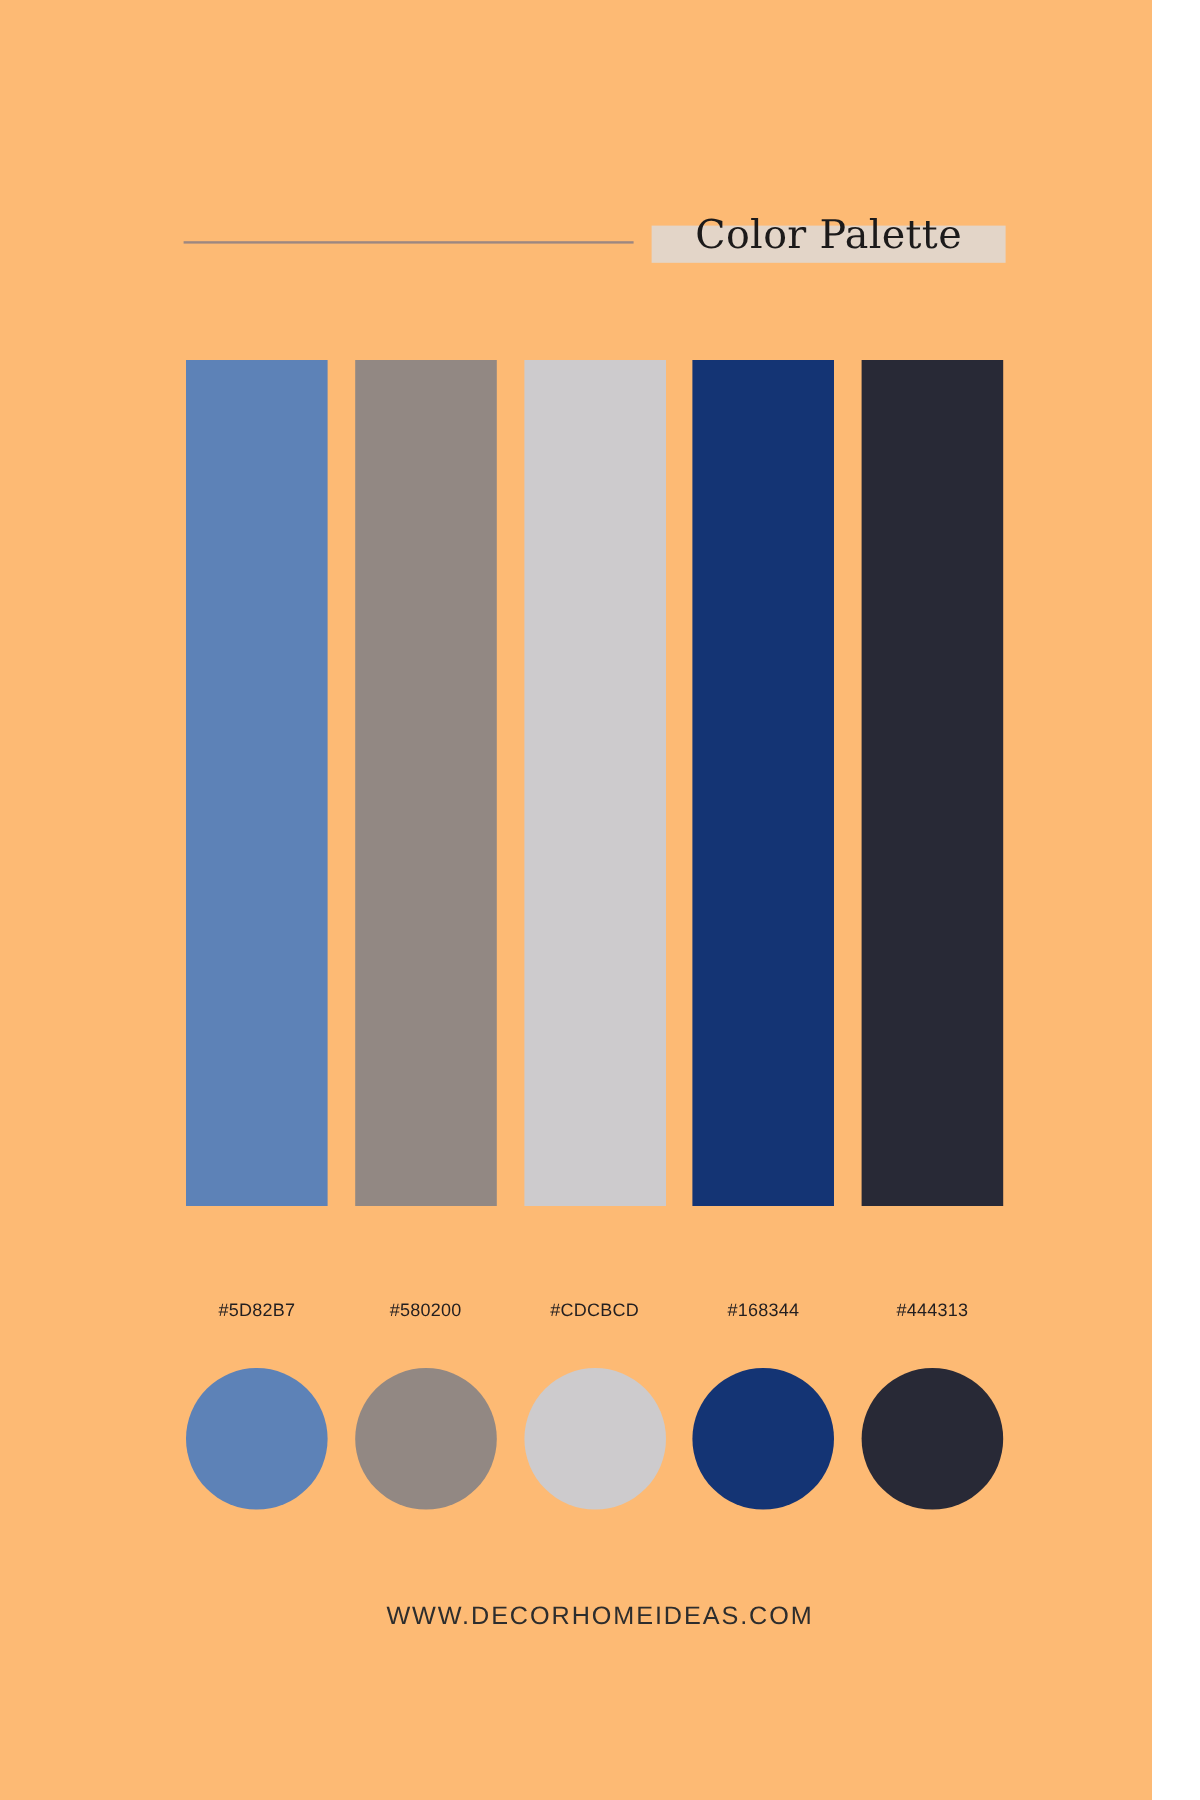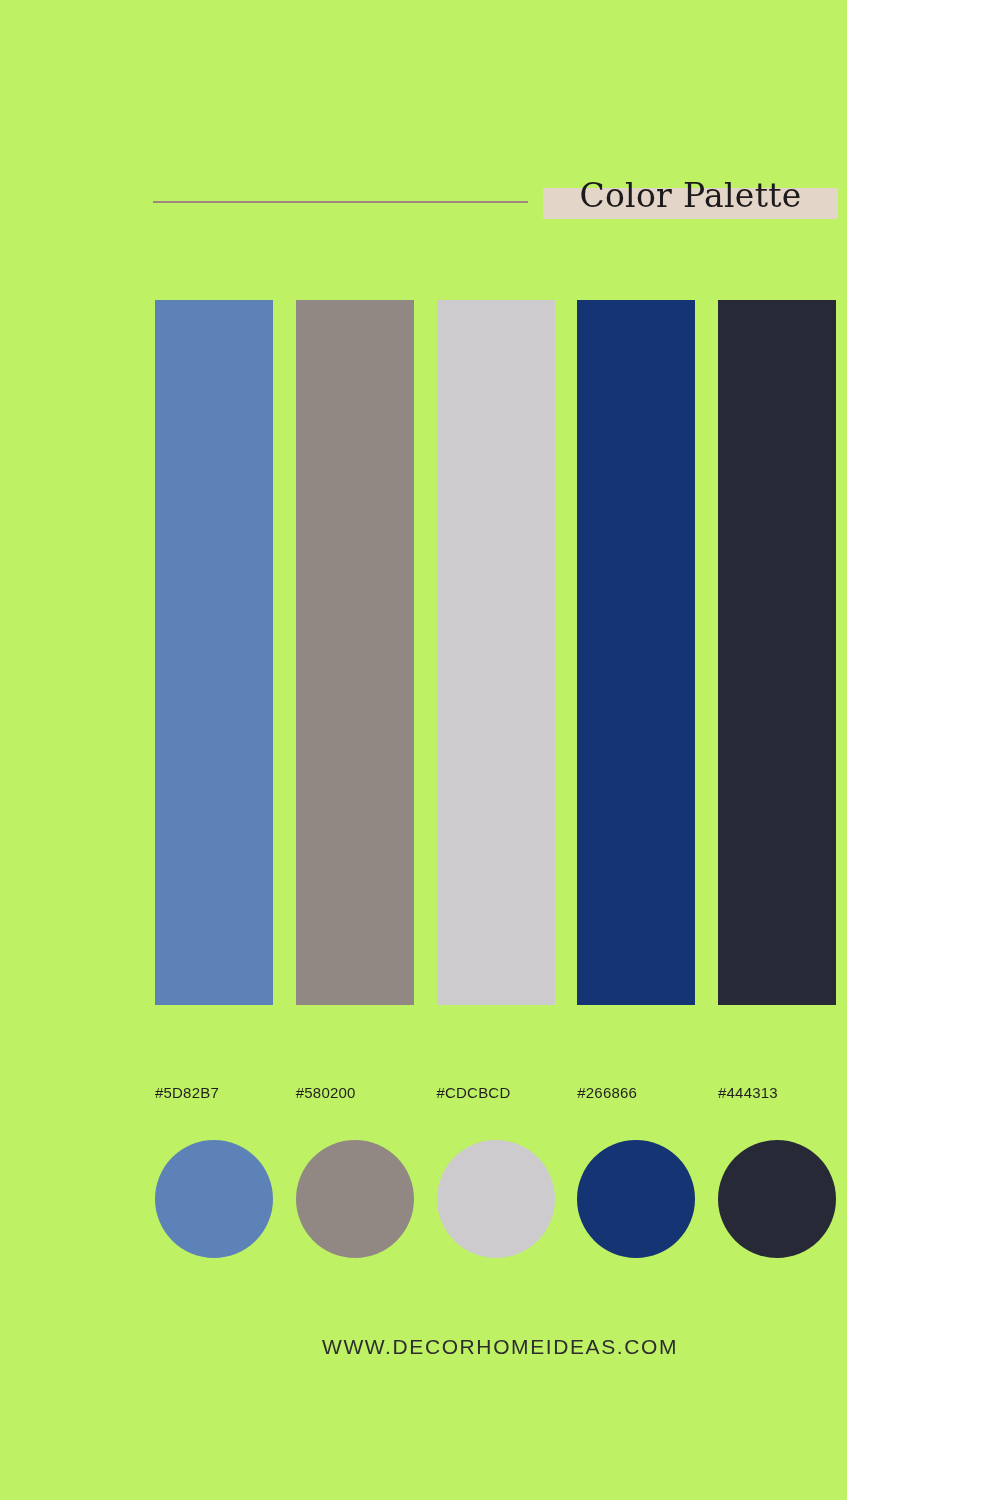--- a/index.html
+++ b/index.html
@@ -10,23 +10,23 @@
     width: 1000px;
     height: 1500px;
     background: #ffffff;
     font-family: "Liberation Sans", sans-serif;
     overflow: hidden;
     position: relative;
   }
 
   .canvas {
     position: relative;
-    width: 847px;
+    width: 960px;
     height: 1500px;
-    background: #bef264;
+    background: #fdba74;
   }
 
   
   .header {
     position: absolute;
     left: 0;
     top: 0;
     width: 1000px;
     height: 260px;
   }
@@ -89,20 +89,21 @@
     left: 155px;
     top: 1080px;
     width: 681px;
     height: 26px;
     display: flex;
     justify-content: space-between;
   }
 
   .hex-label {
     width: 118px;
+    text-align: center;
     font-family: "Liberation Sans", sans-serif;
     font-size: 15px;
     font-weight: 400;
     color: #231f20;
     letter-spacing: 0.2px;
     line-height: 26px;
   }
 
   
   .circle-row {
@@ -158,21 +159,21 @@
     <div class="swatch-bar" style="background: rgb(146, 136, 131);"></div>
     <div class="swatch-bar" style="background: rgb(205, 203, 205);"></div>
     <div class="swatch-bar" style="background: rgb(20, 52, 116);"></div>
     <div class="swatch-bar" style="background: rgb(40, 41, 54);"></div>
   </div>
 
   <div class="hex-row">
     <div class="hex-label">#5D82B7</div>
     <div class="hex-label">#580200</div>
     <div class="hex-label">#CDCBCD</div>
-    <div class="hex-label">#266866</div>
+    <div class="hex-label">#168344</div>
     <div class="hex-label">#444313</div>
   </div>
 
   <div class="circle-row">
     <div class="swatch-circle" style="background: rgb(93, 130, 183);"></div>
     <div class="swatch-circle" style="background: rgb(146, 136, 131);"></div>
     <div class="swatch-circle" style="background: rgb(205, 203, 205);"></div>
     <div class="swatch-circle" style="background: rgb(20, 52, 116);"></div>
     <div class="swatch-circle" style="background: rgb(40, 41, 54);"></div>
   </div>

